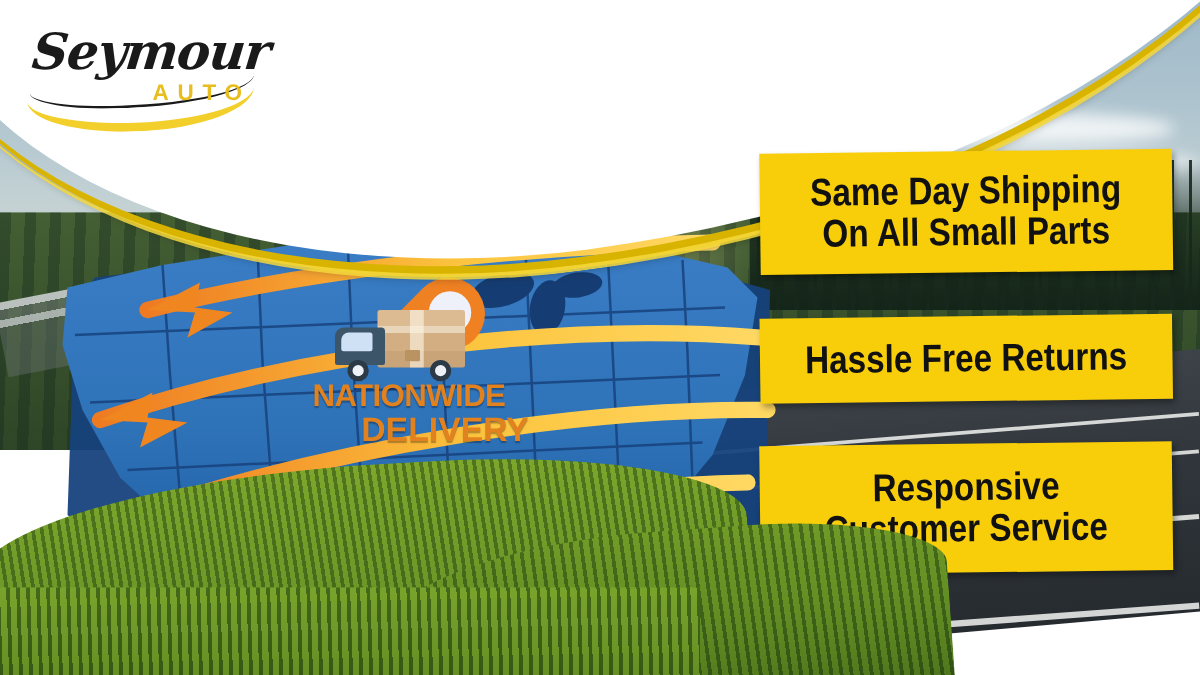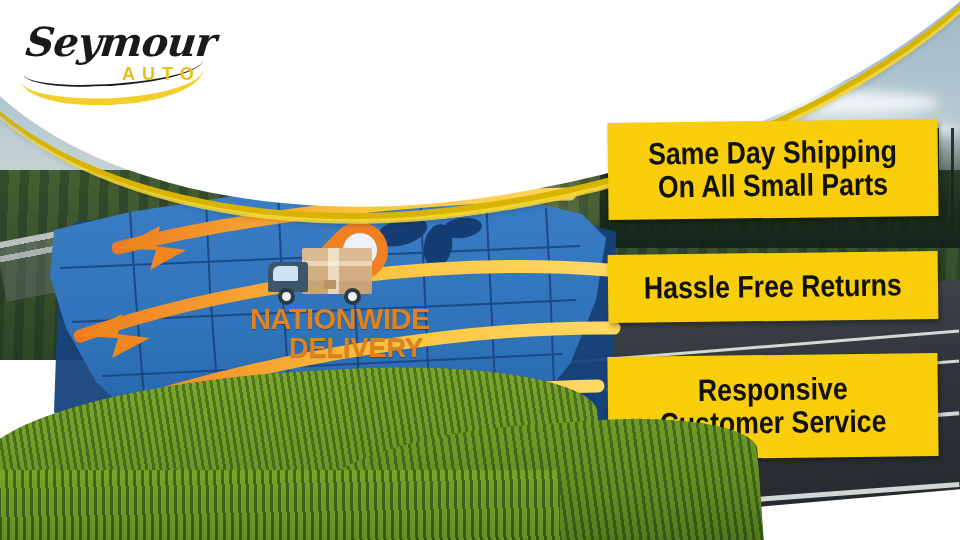--- a/index.html
+++ b/index.html
@@ -166,21 +166,21 @@
   .wheel{position:absolute;top:40px;width:17px;height:17px;border-radius:50%;background:#2b3a46;}
   .wheel i{position:absolute;left:4px;top:4px;width:9px;height:9px;border-radius:50%;background:#eef2f6;display:block;}
   .w1{left:10px;}
   .w2{left:76px;}
   .nationwide{
     position:absolute;left:250px;top:305px;width:150px;text-align:center;
     color:#e2821f;font-weight:700;line-height:1.02;
     font-family:"Liberation Sans",sans-serif;
     text-shadow:0 1px 1px rgba(0,0,0,.3);
   }
-  .nw-1{font-size:29px;letter-spacing:-.5px;}
+  .nw-1{font-size:25px;letter-spacing:-.5px;}
   .nw-2{font-size:27px;letter-spacing:0px;margin-left:39px;}
 
   
   .cta{
     position:absolute;background:#f8ce0a;
     display:flex;flex-direction:column;align-items:center;justify-content:center;
     color:#111111;font-family:"Liberation Sans",sans-serif;font-weight:700;
     text-align:center;line-height:1.04;
     box-shadow:2px 3px 5px rgba(0,0,0,.35);
   }

